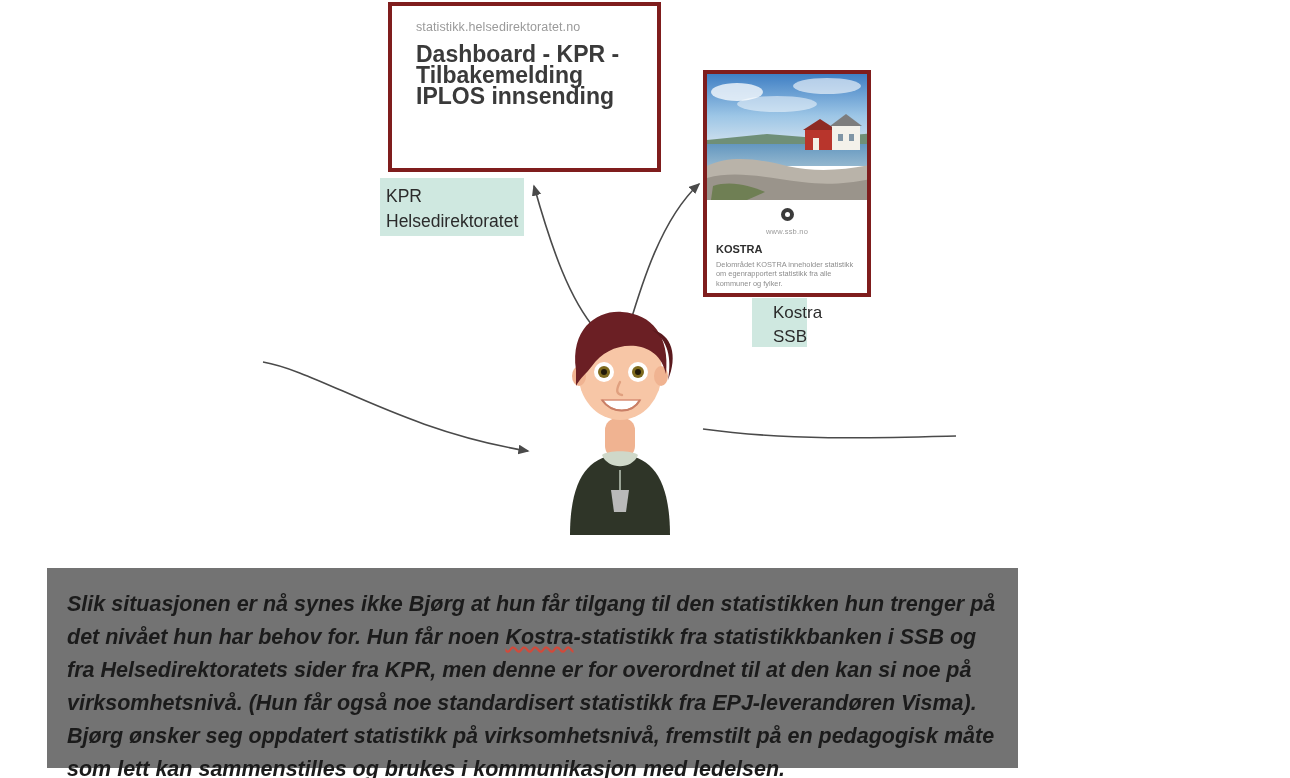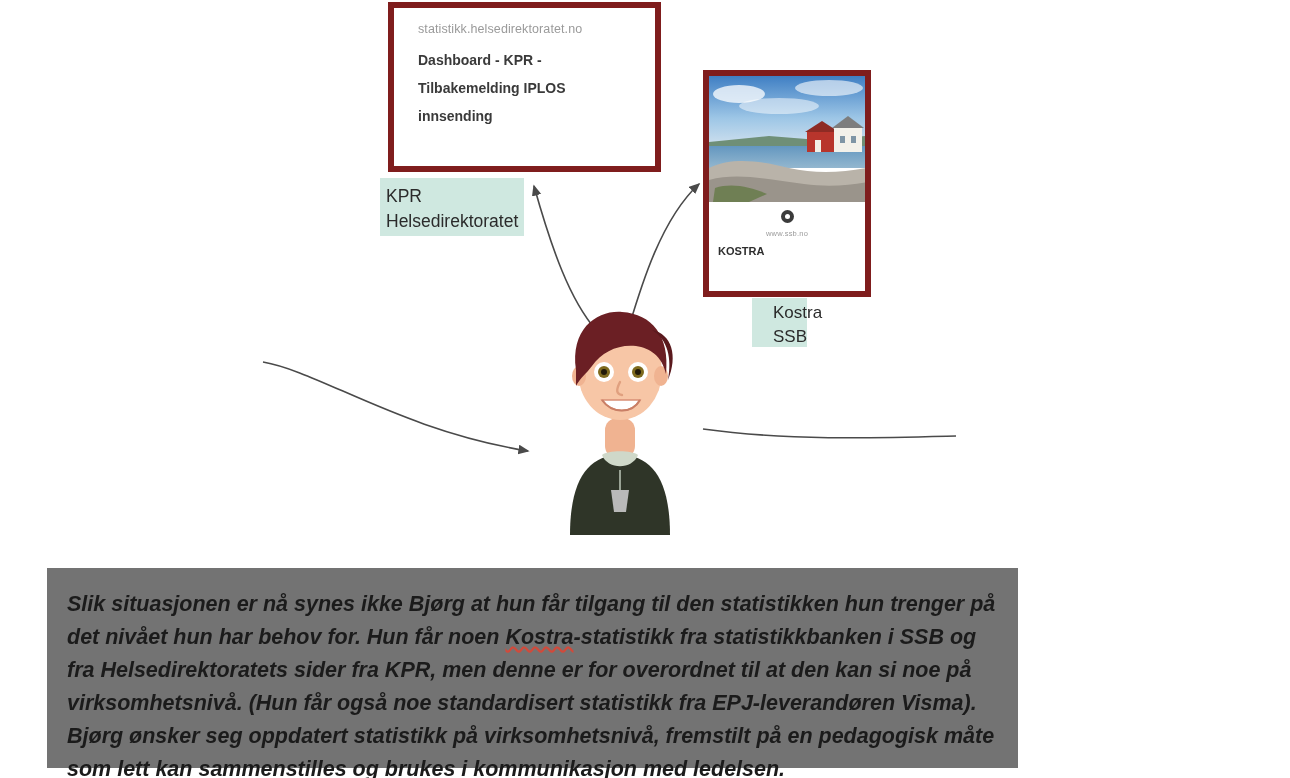--- a/index.html
+++ b/index.html
@@ -28,39 +28,39 @@
     left: 0; top: 0;
     width: 1290px;
     height: 778px;
     pointer-events: none;
   }
 
   
   .card {
     position: absolute;
     background: #ffffff;
-    border: 6px solid #7f1d1d;
+    border: 4px solid #7f1d1d;
     box-sizing: border-box;
   }
   #dashboard-card {
     left: 388px;
     top: 2px;
     width: 273px;
     height: 170px;
     padding: 12px 16px 10px 24px;
   }
   #dashboard-card .url {
     font-size: 12.5px;
     color: #9a9a9a;
     margin: 2px 0 10px 0;
     letter-spacing: 0.1px;
   }
   #dashboard-card .title {
-    font-size: 14px;
-    line-height: 28px;
+    font-size: 23px;
+    line-height: 21px;
     font-weight: bold;
     color: #3a3a3a;
     margin: 0 0 4px 0;
   }
   #dashboard-card .desc {
     font-size: 12.5px;
     line-height: 15px;
     color: #808080;
   }
 
@@ -247,20 +247,21 @@
         <rect x="131" y="60" width="5" height="7" fill="#7f95a5"></rect>
         <rect x="142" y="60" width="5" height="7" fill="#7f95a5"></rect>
       </svg>
     </div>
     <div class="meta">
       <div class="meta-row">
         <span class="favicon"></span>
         <span class="meta-url">www.ssb.no</span>
       </div>
       <div class="k-title">KOSTRA</div>
+      <div class="k-desc">Delområdet KOSTRA inneholder statistikk om egenrapportert statistikk fra alle kommuner og fylker.</div>
     </div>
   </div>
 
   <div id="label-kpr" class="label-box">KPR Helsedirektoratet</div>
   <div id="label-kostra" class="label-box">Kostra SSB</div>
 
   <div id="person">
     <svg width="160" height="235" viewBox="0 0 160 235">
 
       <rect x="65" y="118" width="30" height="40" rx="12" fill="#f0b391"></rect>

